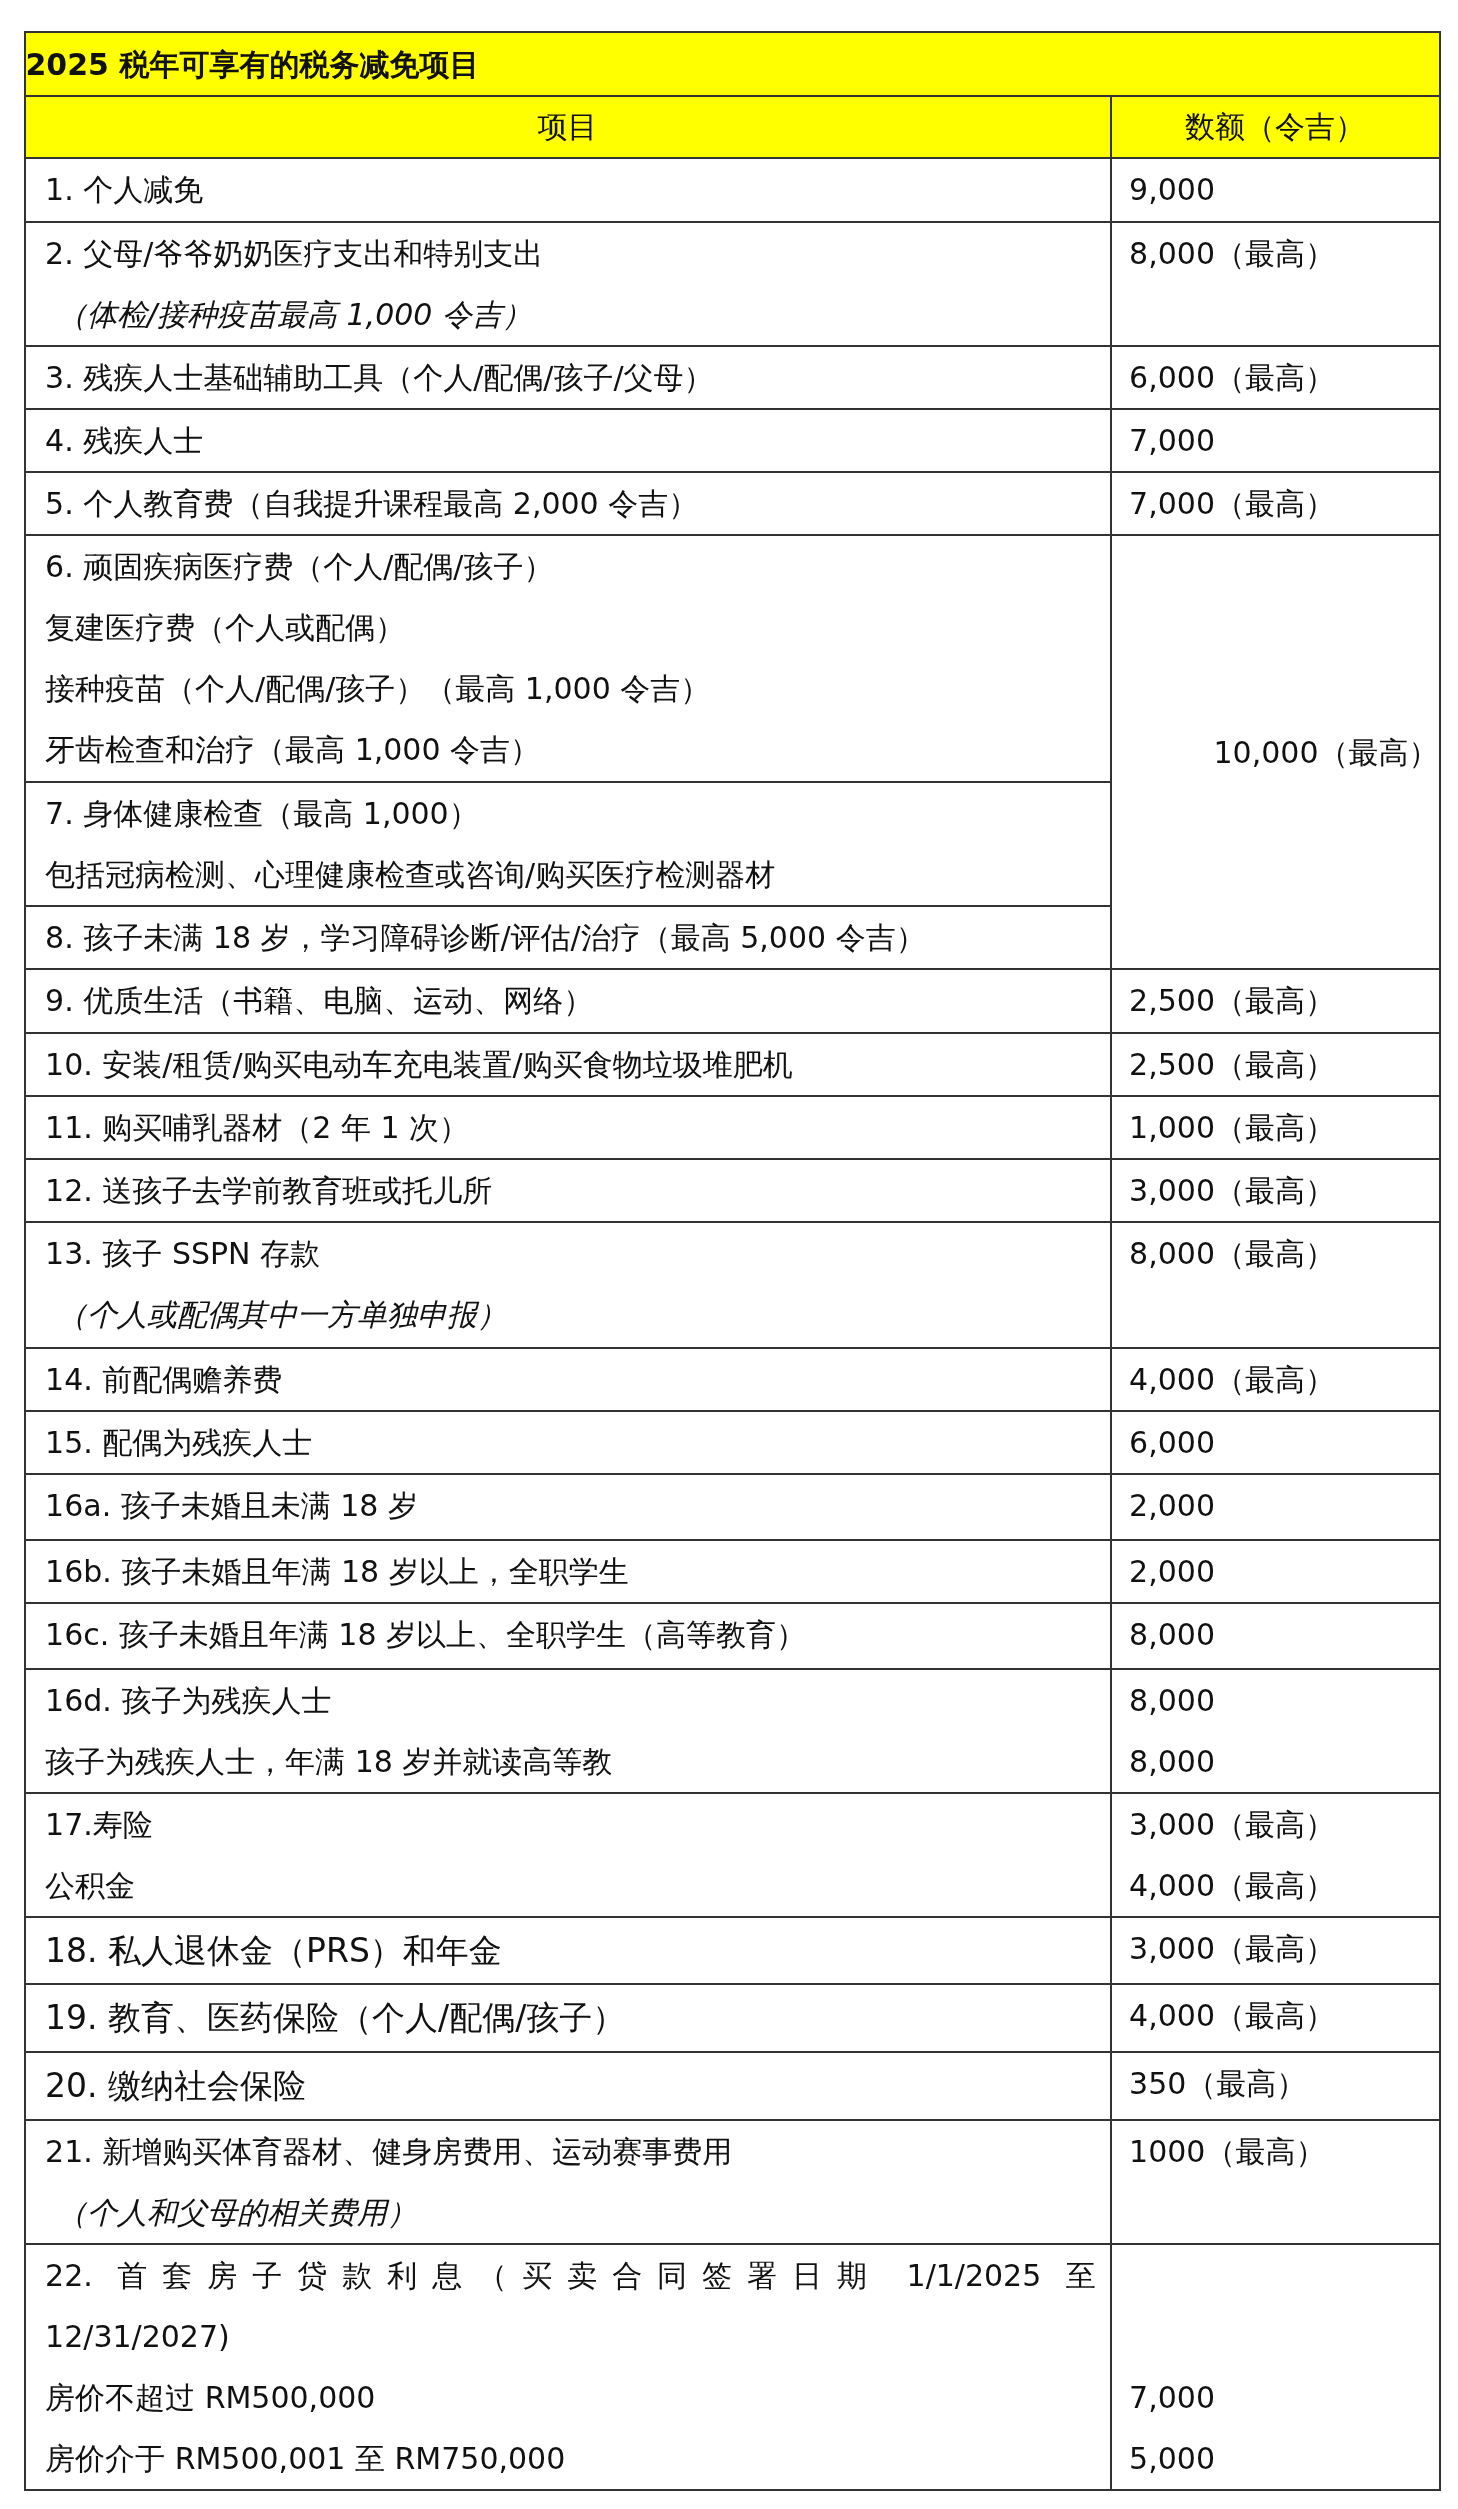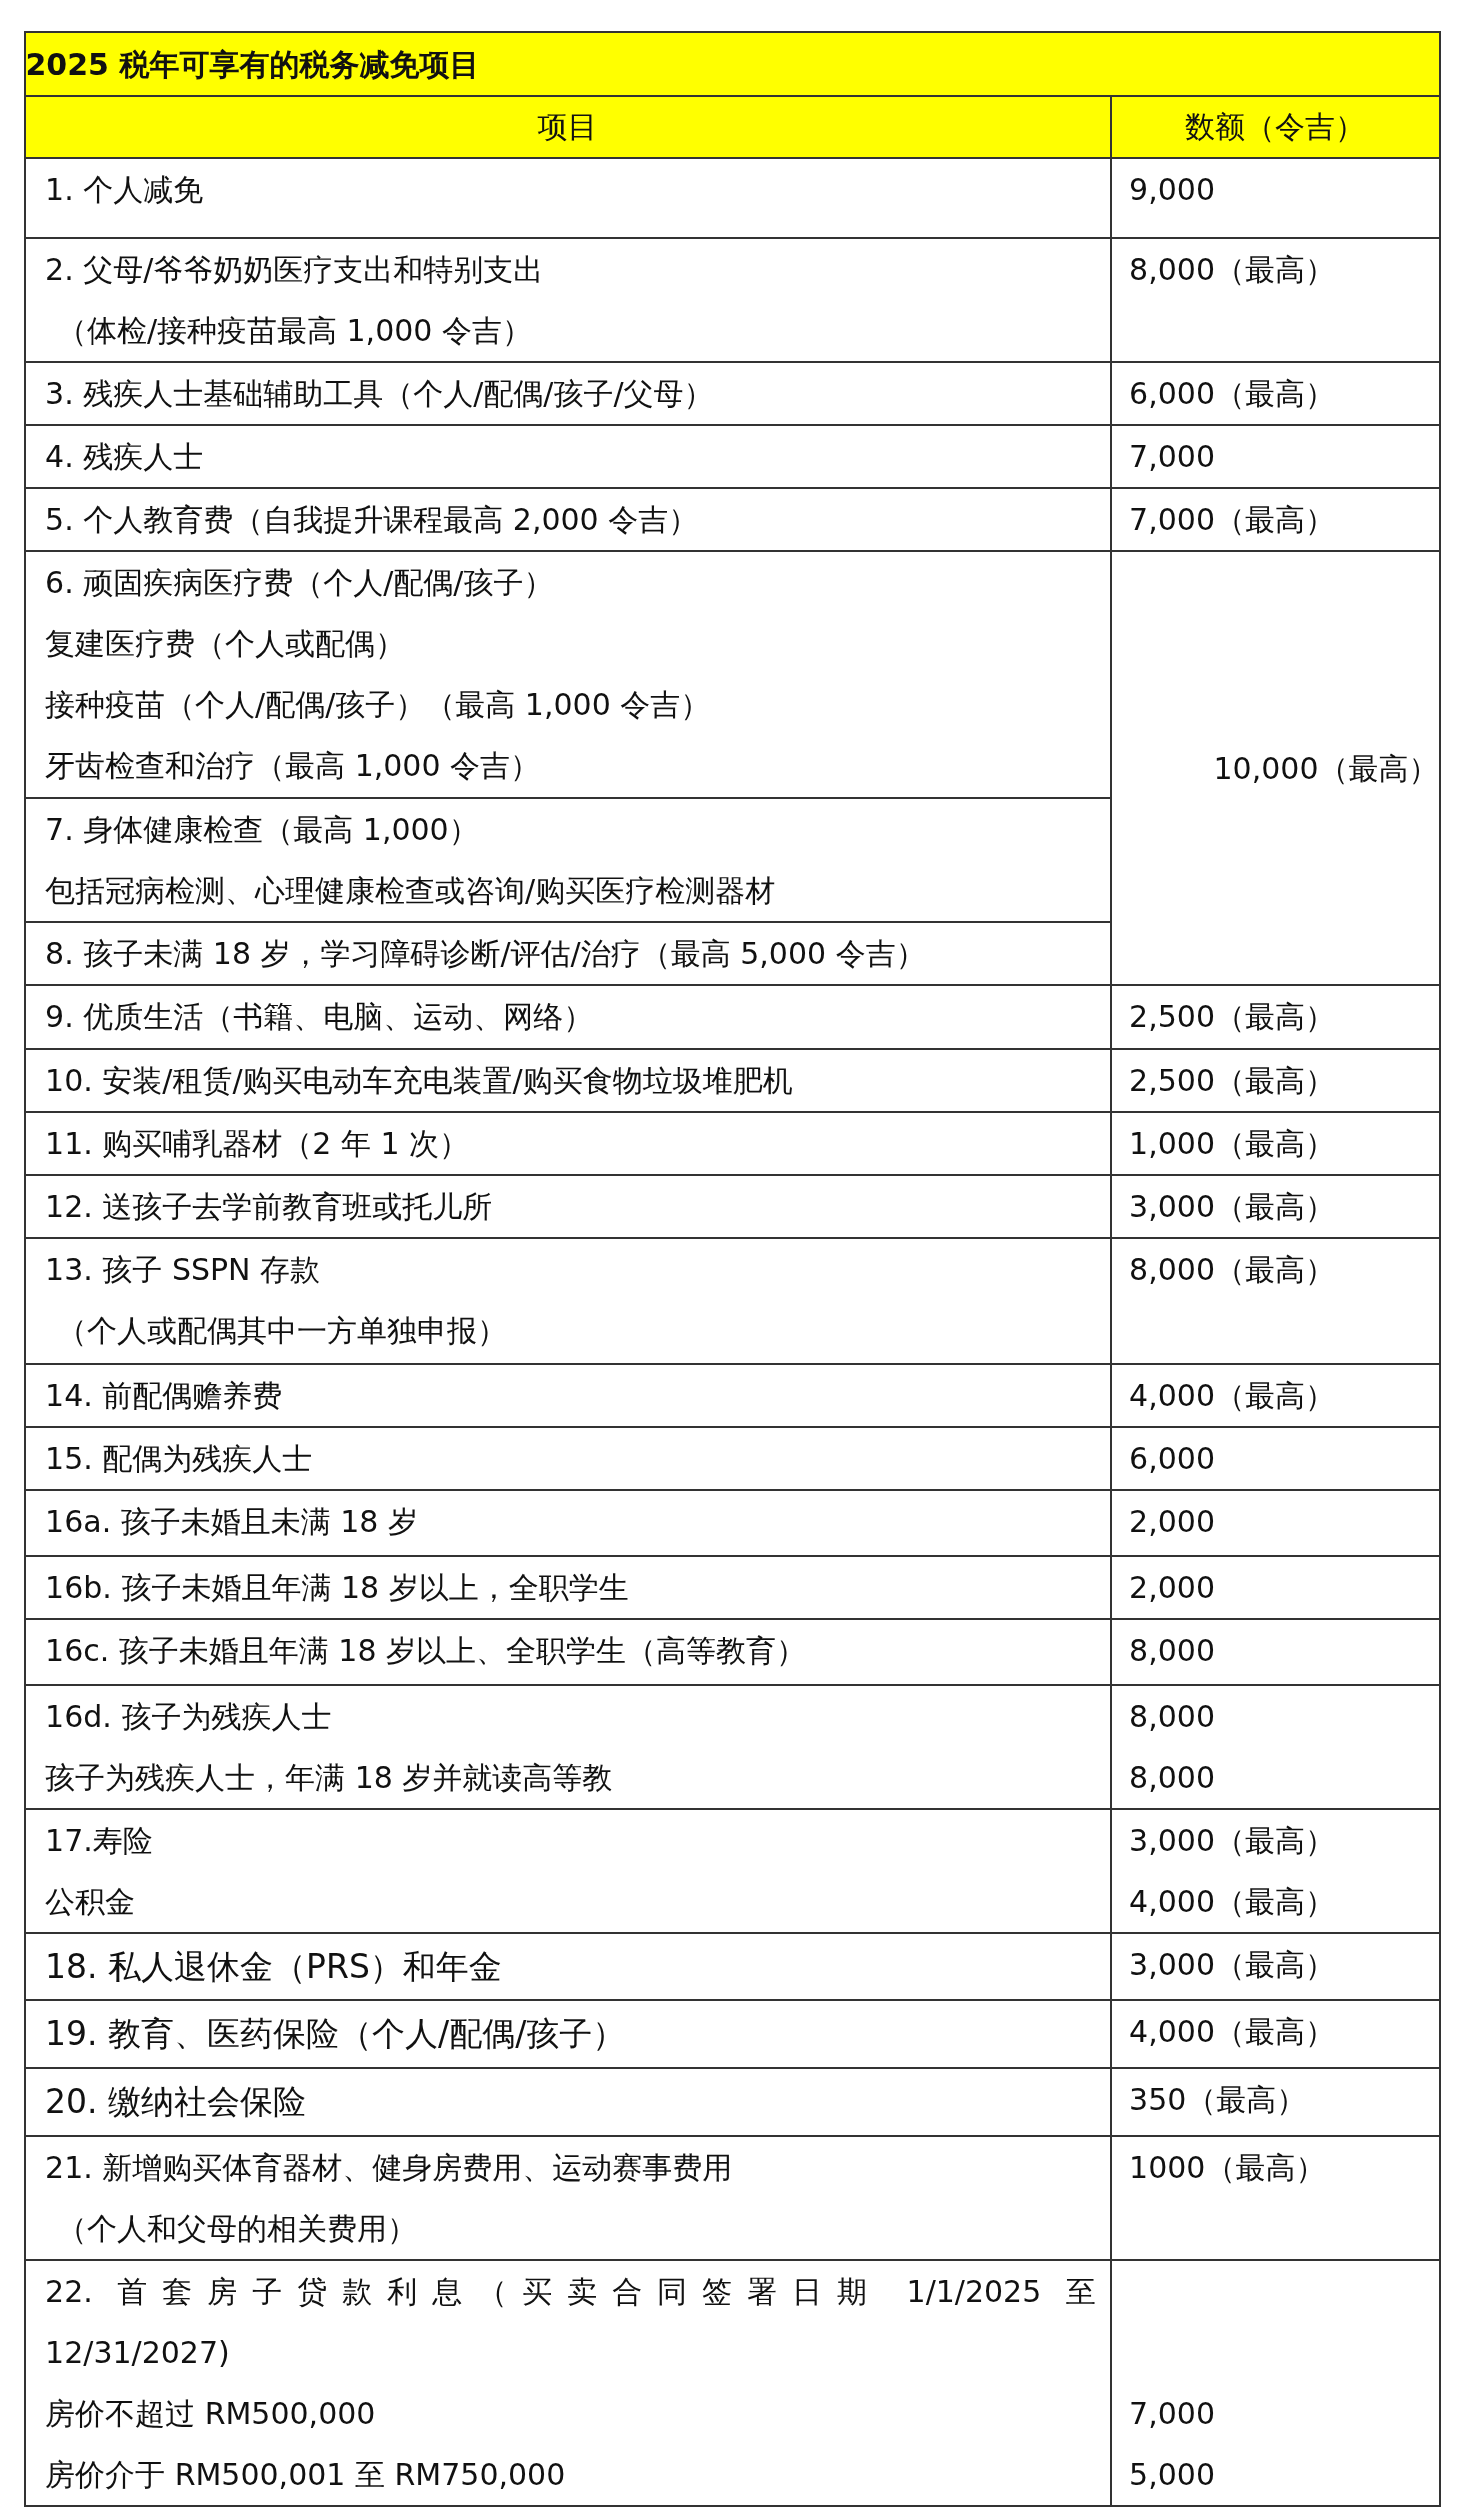--- a/index.html
+++ b/index.html
@@ -49,21 +49,21 @@
       font-size: 30px;
     }
     .item-cell, .amt-cell {
       font-size: 30px;
       line-height: 61px;
       padding-left: 19.6px !important;
       white-space: nowrap;
     }
     .amt-cell { padding-left: 17.6px !important; border-radius: 31px; }
     .line { display: block; height: 61px; }
-    .sub-indent { padding-left: 11.8px; }
+    .sub-indent { padding-left: 11.8px; font-style: italic; }
     .big .line { font-size: 33px; line-height: 65px; height: 65px; }
     .amt-middle { vertical-align: middle !important; text-align: right; }
     .justify-line {
       display: block;
       text-align: justify;
       text-align-last: justify;
       padding-right: 13.7px;
       white-space: normal;
     }
     .amt-bottom { vertical-align: bottom !important; }
@@ -78,21 +78,21 @@
   </colgroup>
   <tbody>
     <tr>
       <td colspan="2" class="title-cell">2025 税年可享有的税务减免项目</td>
     </tr>
     <tr>
       <td class="head-cell">项目</td>
       <td class="head-cell">数额（令吉）</td>
     </tr>
 
-    <tr style="height:80px">
+    <tr style="height:64px">
       <td class="item-cell">
         <span class="line">1. 个人减免</span>
       </td>
       <td class="amt-cell">
         <span class="line">9,000</span>
       </td>
     </tr>
 
     <tr style="height:123px">
       <td class="item-cell">

